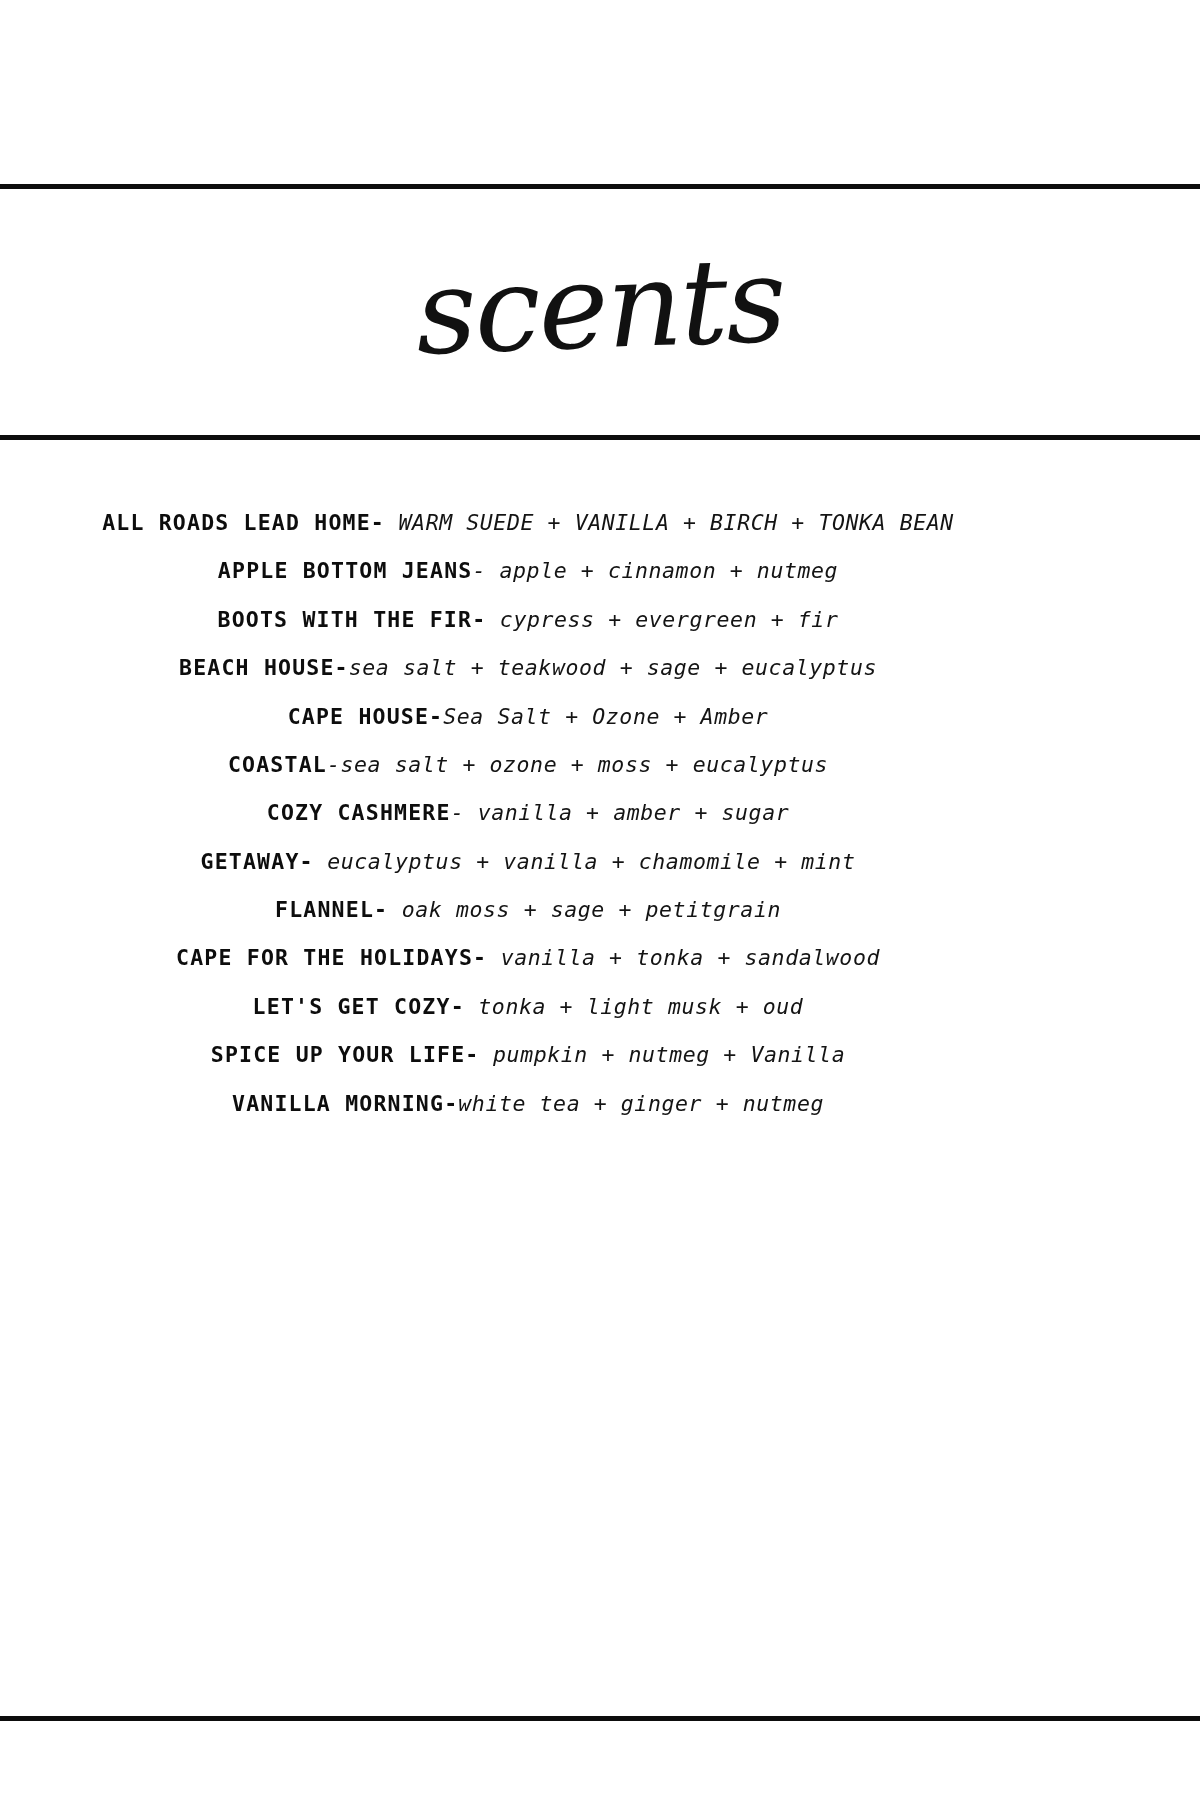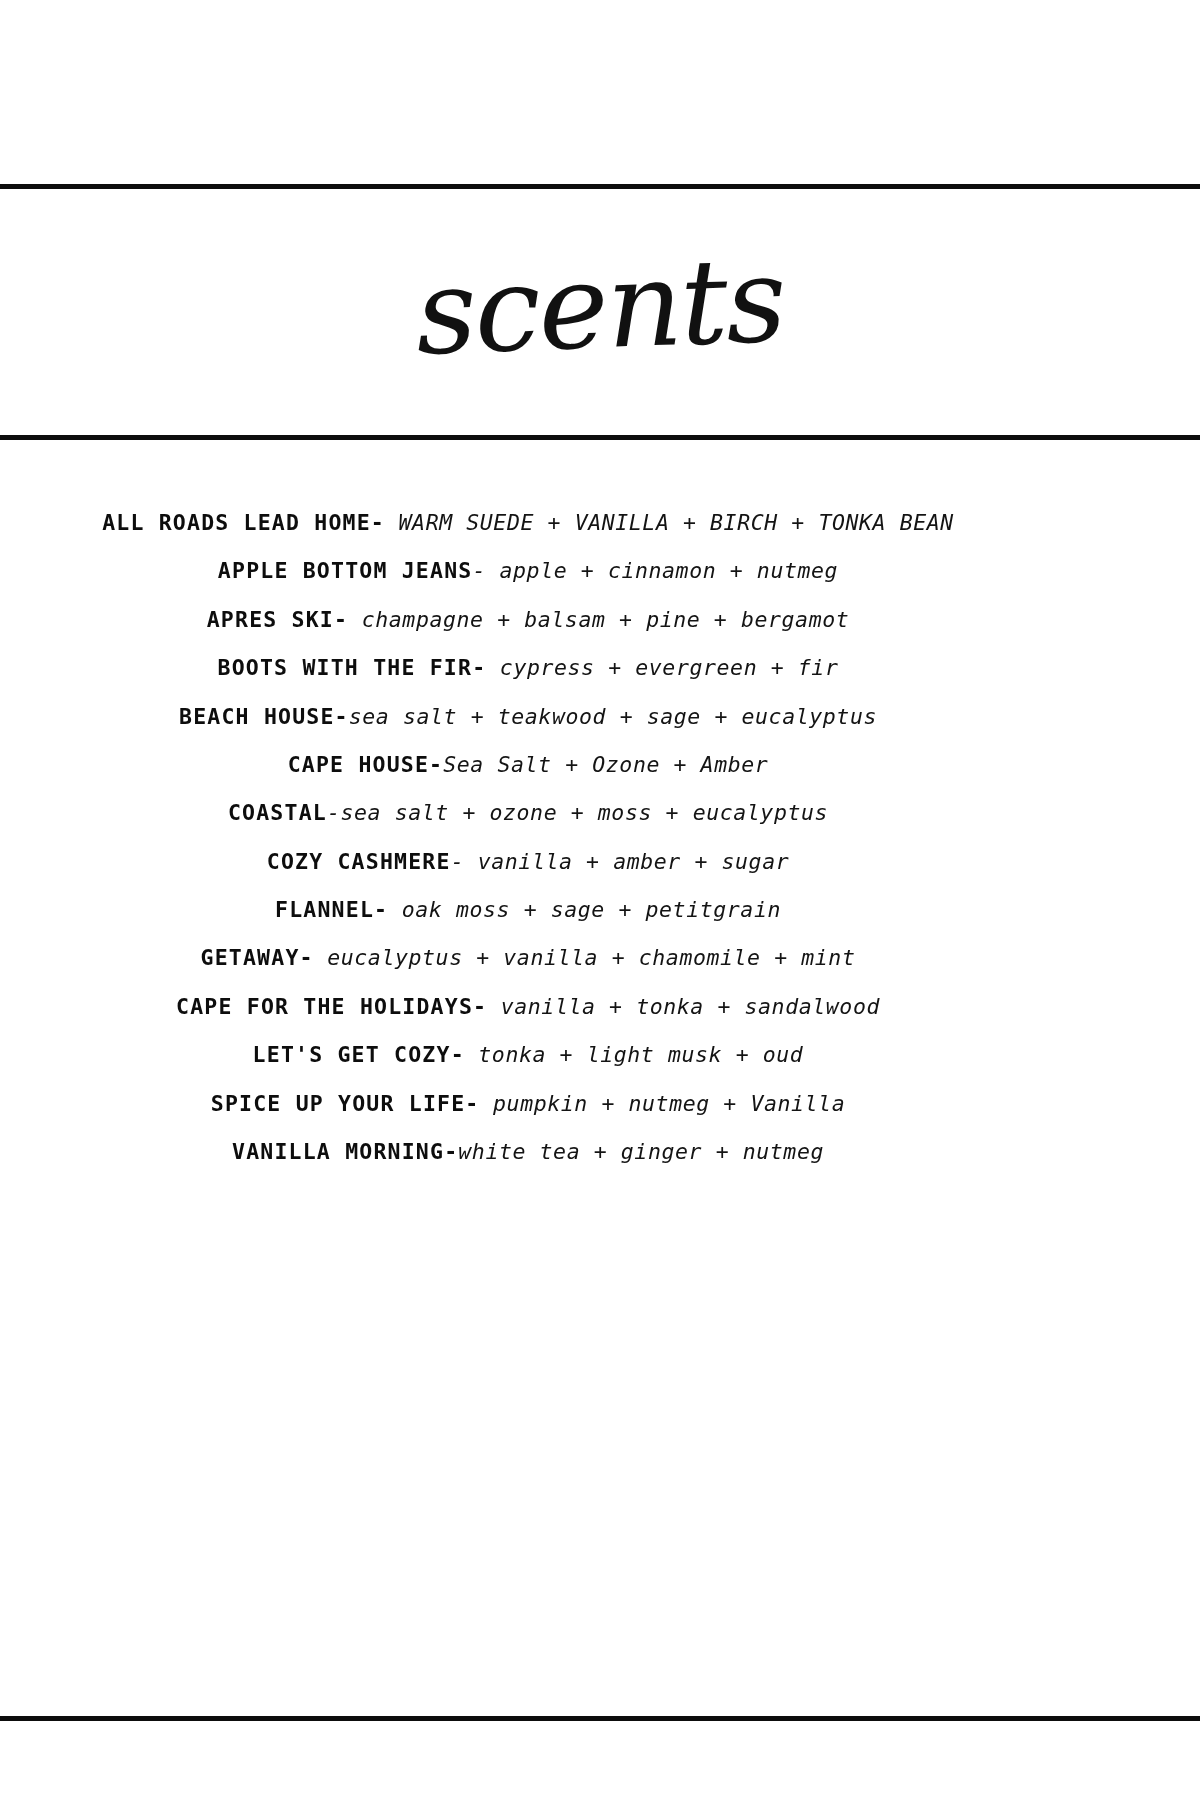--- a/index.html
+++ b/index.html
@@ -97,28 +97,27 @@
 
   <div class="title-band">
     <div class="title">scents</div>
   </div>
 
   <div class="rule rule-mid"></div>
 
   <div class="scent-list">
       <div class="scent-row"><span class="scent-name">ALL ROADS LEAD HOME-</span><span class="scent-notes"> WARM SUEDE + VANILLA + BIRCH + TONKA BEAN</span></div>
       <div class="scent-row"><span class="scent-name">APPLE BOTTOM JEANS</span><span class="scent-notes">- apple + cinnamon + nutmeg</span></div>
-      <div class="scent-row"><span class="scent-name">APRES SKI-</span><span class="scent-notes"> champagne + balsam + pine + bergamot</span></div>
       <div class="scent-row"><span class="scent-name">BOOTS WITH THE FIR-</span><span class="scent-notes"> cypress + evergreen + fir</span></div>
       <div class="scent-row"><span class="scent-name">BEACH HOUSE-</span><span class="scent-notes">sea salt + teakwood + sage + eucalyptus</span></div>
       <div class="scent-row"><span class="scent-name">CAPE HOUSE-</span><span class="scent-notes">Sea Salt + Ozone + Amber</span></div>
       <div class="scent-row"><span class="scent-name">COASTAL</span><span class="scent-notes">-sea salt + ozone + moss + eucalyptus</span></div>
       <div class="scent-row"><span class="scent-name">COZY CASHMERE</span><span class="scent-notes">- vanilla + amber + sugar</span></div>
+      <div class="scent-row"><span class="scent-name">GETAWAY-</span><span class="scent-notes"> eucalyptus + vanilla + chamomile + mint</span></div>
       <div class="scent-row"><span class="scent-name">FLANNEL-</span><span class="scent-notes"> oak moss + sage + petitgrain</span></div>
-      <div class="scent-row"><span class="scent-name">GETAWAY-</span><span class="scent-notes"> eucalyptus + vanilla + chamomile + mint</span></div>
       <div class="scent-row"><span class="scent-name">CAPE FOR THE HOLIDAYS-</span><span class="scent-notes"> vanilla + tonka + sandalwood</span></div>
       <div class="scent-row"><span class="scent-name">LET'S GET COZY-</span><span class="scent-notes"> tonka + light musk + oud</span></div>
       <div class="scent-row"><span class="scent-name">SPICE UP YOUR LIFE-</span><span class="scent-notes"> pumpkin + nutmeg + Vanilla</span></div>
       <div class="scent-row"><span class="scent-name">VANILLA MORNING-</span><span class="scent-notes">white tea + ginger + nutmeg</span></div>
     </div>
 
   <div class="rule rule-bottom"></div>
 
 </div>
 

